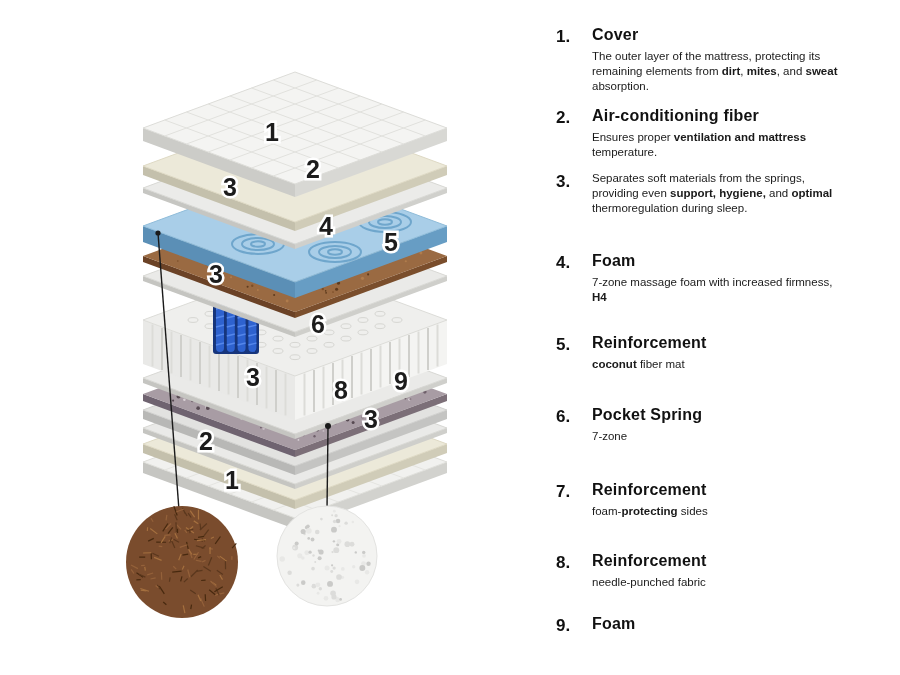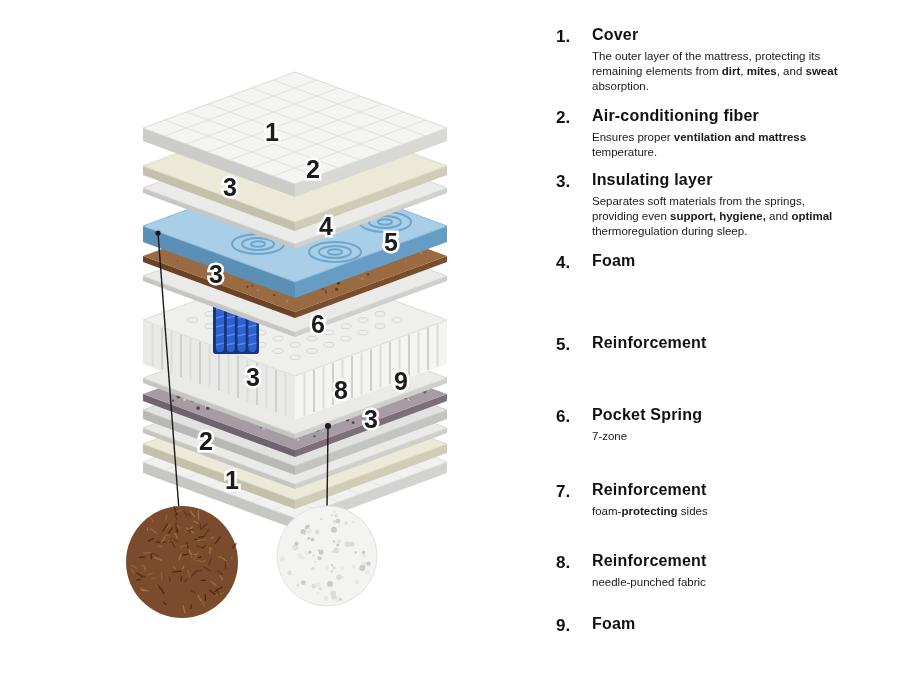--- a/index.html
+++ b/index.html
@@ -657,36 +657,37 @@
       <div class="legend-num">2.</div>
       <div class="legend-body">
         <div class="legend-title">Air-conditioning fiber</div>
         <div class="legend-desc"><span>Ensures proper </span><b>ventilation and mattress</b><span> temperature.</span></div>
       </div>
     </div>
 
     <div class="legend-item">
       <div class="legend-num">3.</div>
       <div class="legend-body">
-        <div class="legend-title">Insulating layer</div>
         <div class="legend-desc"><span>Separates soft materials from the springs, providing even </span><b>support, hygiene,</b><span> and </span><b>optimal</b><span> thermoregulation during sleep.</span></div>
       </div>
     </div>
 
     <div class="legend-item">
       <div class="legend-num">4.</div>
       <div class="legend-body">
         <div class="legend-title">Foam</div>
+        <div class="legend-desc"><span>7-zone massage foam with increased firmness, </span><b>H4</b></div>
       </div>
     </div>
 
     <div class="legend-item">
       <div class="legend-num">5.</div>
       <div class="legend-body">
         <div class="legend-title">Reinforcement</div>
+        <div class="legend-desc"><b>coconut</b><span> fiber mat</span></div>
       </div>
     </div>
 
     <div class="legend-item">
       <div class="legend-num">6.</div>
       <div class="legend-body">
         <div class="legend-title">Pocket Spring</div>
         <div class="legend-desc"><span>7-zone</span></div>
       </div>
     </div>

